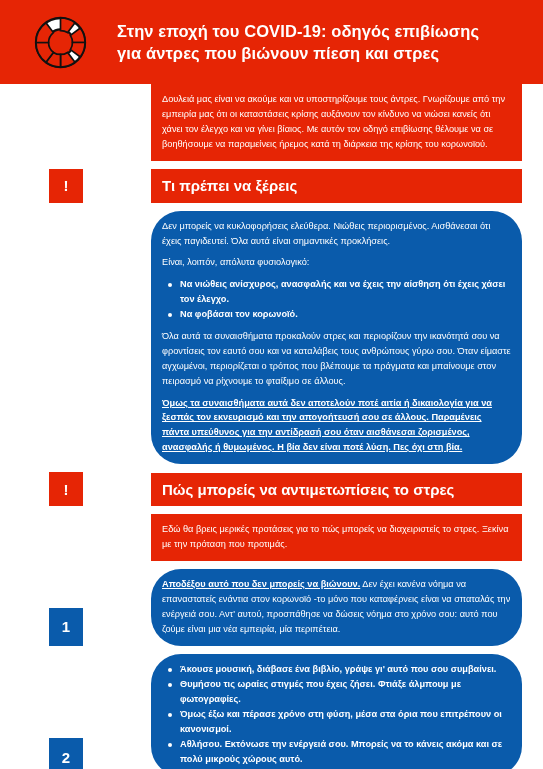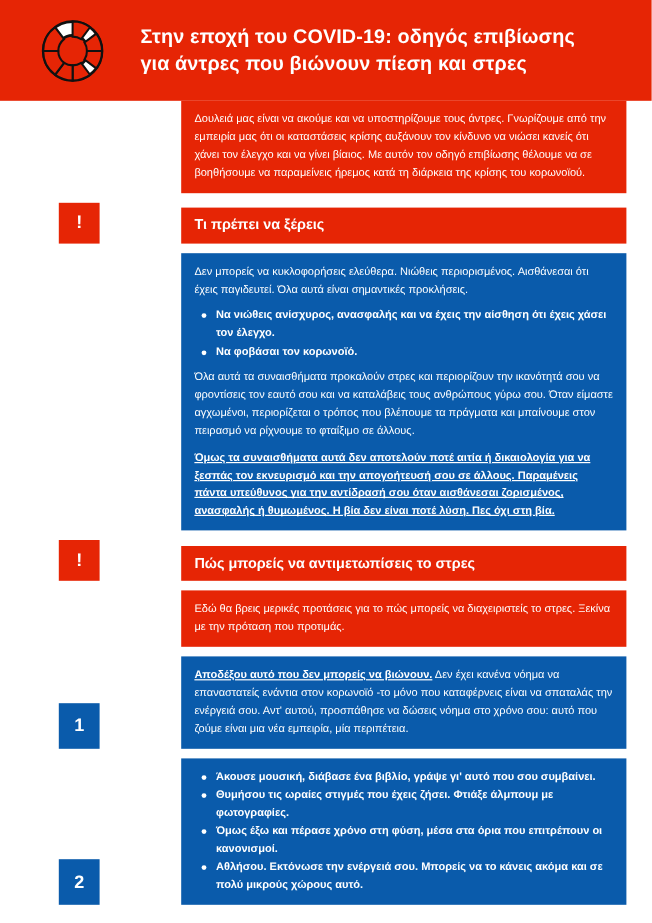--- a/index.html
+++ b/index.html
@@ -97,23 +97,23 @@
   }
 
   .panel {
     box-sizing: border-box;
     padding: 8px 11px 9px 11px;
     color: #ffffff;
     font-size: 9.2px;
     line-height: 1.62;
   }
   .panel.red { background: #e62505; }
-  .panel.blue { background: #0a5bab; }
+  .panel.blue { background: #0a5bab; border-radius: 30px; }
   .panel.heading {
-    font-size: 12px;
+    font-size: 15px;
     font-weight: bold;
     padding: 7px 11px 7px 11px;
     line-height: 1.3;
   }
   .panel p { margin: 0 0 7px 0; }
   .panel p:last-child { margin-bottom: 0; }
 
   ul.bullets {
     margin: 0 0 7px 0;
     padding: 0 0 0 18px;
@@ -196,20 +196,21 @@
       </div>
     </div>
 
     <div class="row">
       <div class="gutter"></div>
       <div class="marker-col"></div>
       <div class="spacer-col"></div>
       <div class="content-col">
         <div class="panel blue">
           <p>Δεν μπορείς να κυκλοφορήσεις ελεύθερα. Νιώθεις περιορισμένος. Αισθάνεσαι ότι έχεις παγιδευτεί. Όλα αυτά είναι σημαντικές προκλήσεις.</p>
+          <p>Είναι, λοιπόν, απόλυτα φυσιολογικό:</p>
           <ul class="bullets">
             <li>Να νιώθεις ανίσχυρος, ανασφαλής και να έχεις την αίσθηση ότι έχεις χάσει τον έλεγχο.</li>
             <li>Να φοβάσαι τον κορωνοϊό.</li>
           </ul>
           <p>Όλα αυτά τα συναισθήματα προκαλούν στρες και περιορίζουν την ικανότητά σου να φροντίσεις τον εαυτό σου και να καταλάβεις τους ανθρώπους γύρω σου. Όταν είμαστε αγχωμένοι, περιορίζεται ο τρόπος που βλέπουμε τα πράγματα και μπαίνουμε στον πειρασμό να ρίχνουμε το φταίξιμο σε άλλους.</p>
           <p class="emph-block">Όμως τα συναισθήματα αυτά δεν αποτελούν ποτέ αιτία ή δικαιολογία για να ξεσπάς τον εκνευρισμό και την απογοήτευσή σου σε άλλους. Παραμένεις πάντα υπεύθυνος για την αντίδρασή σου όταν αισθάνεσαι ζορισμένος, ανασφαλής ή θυμωμένος. Η βία δεν είναι ποτέ λύση. Πες όχι στη βία.</p>
         </div>
       </div>
     </div>
 

